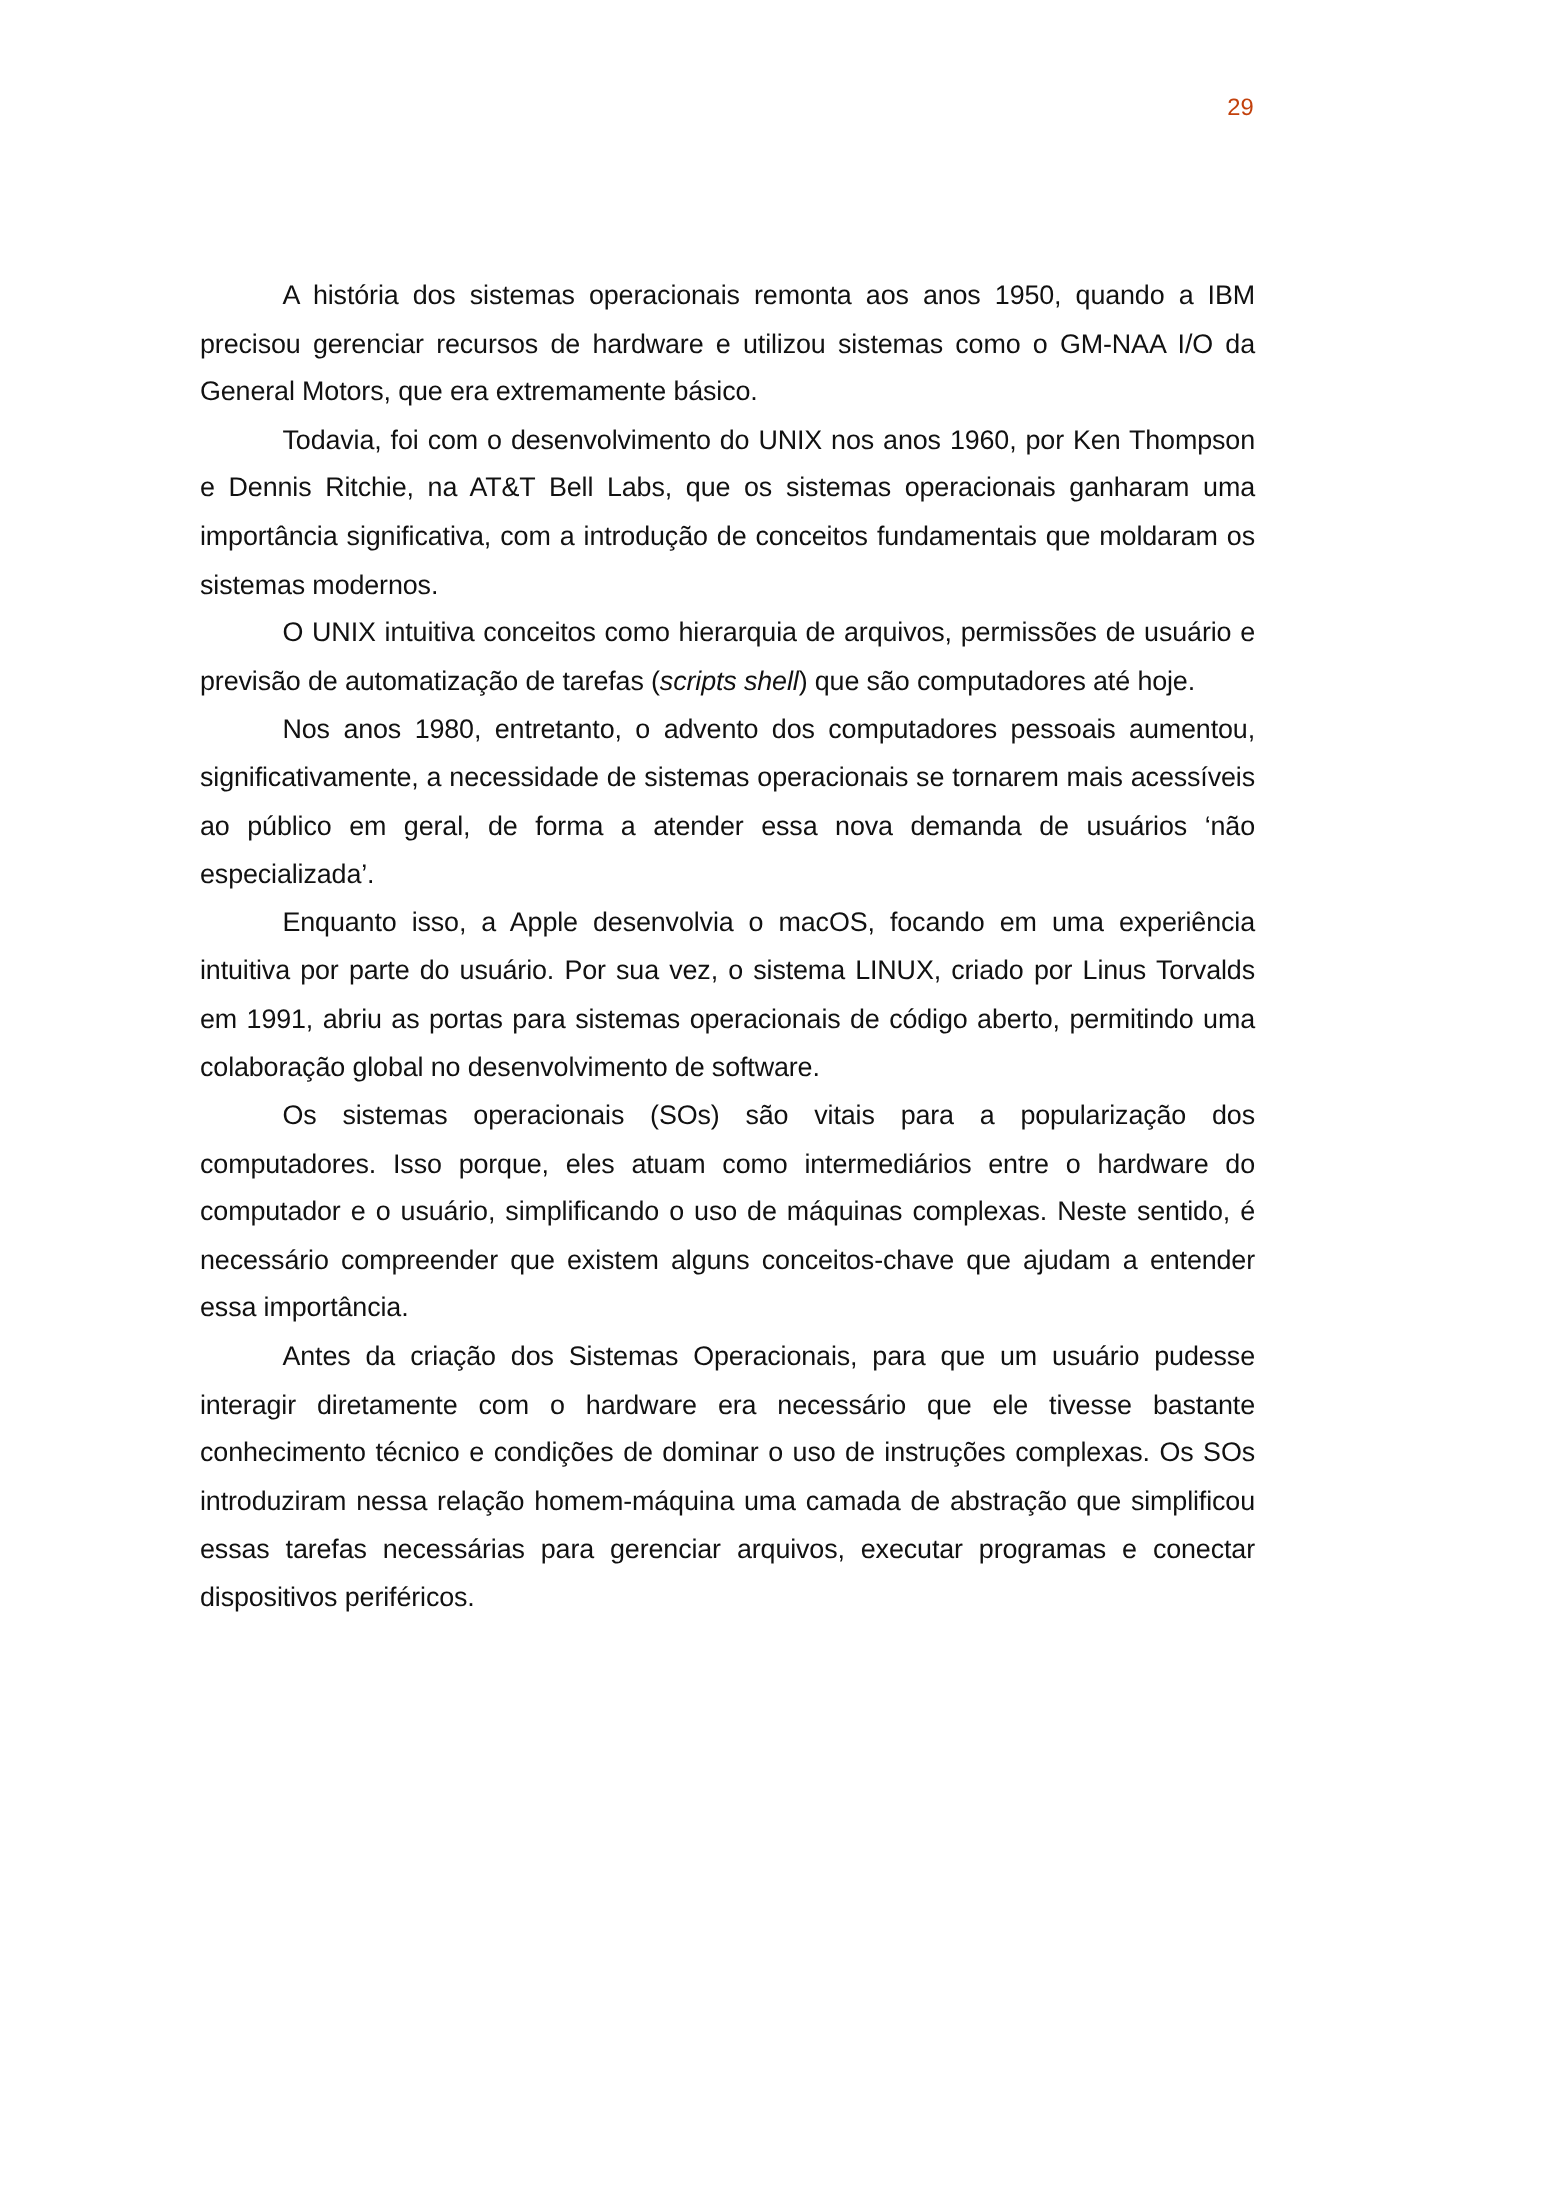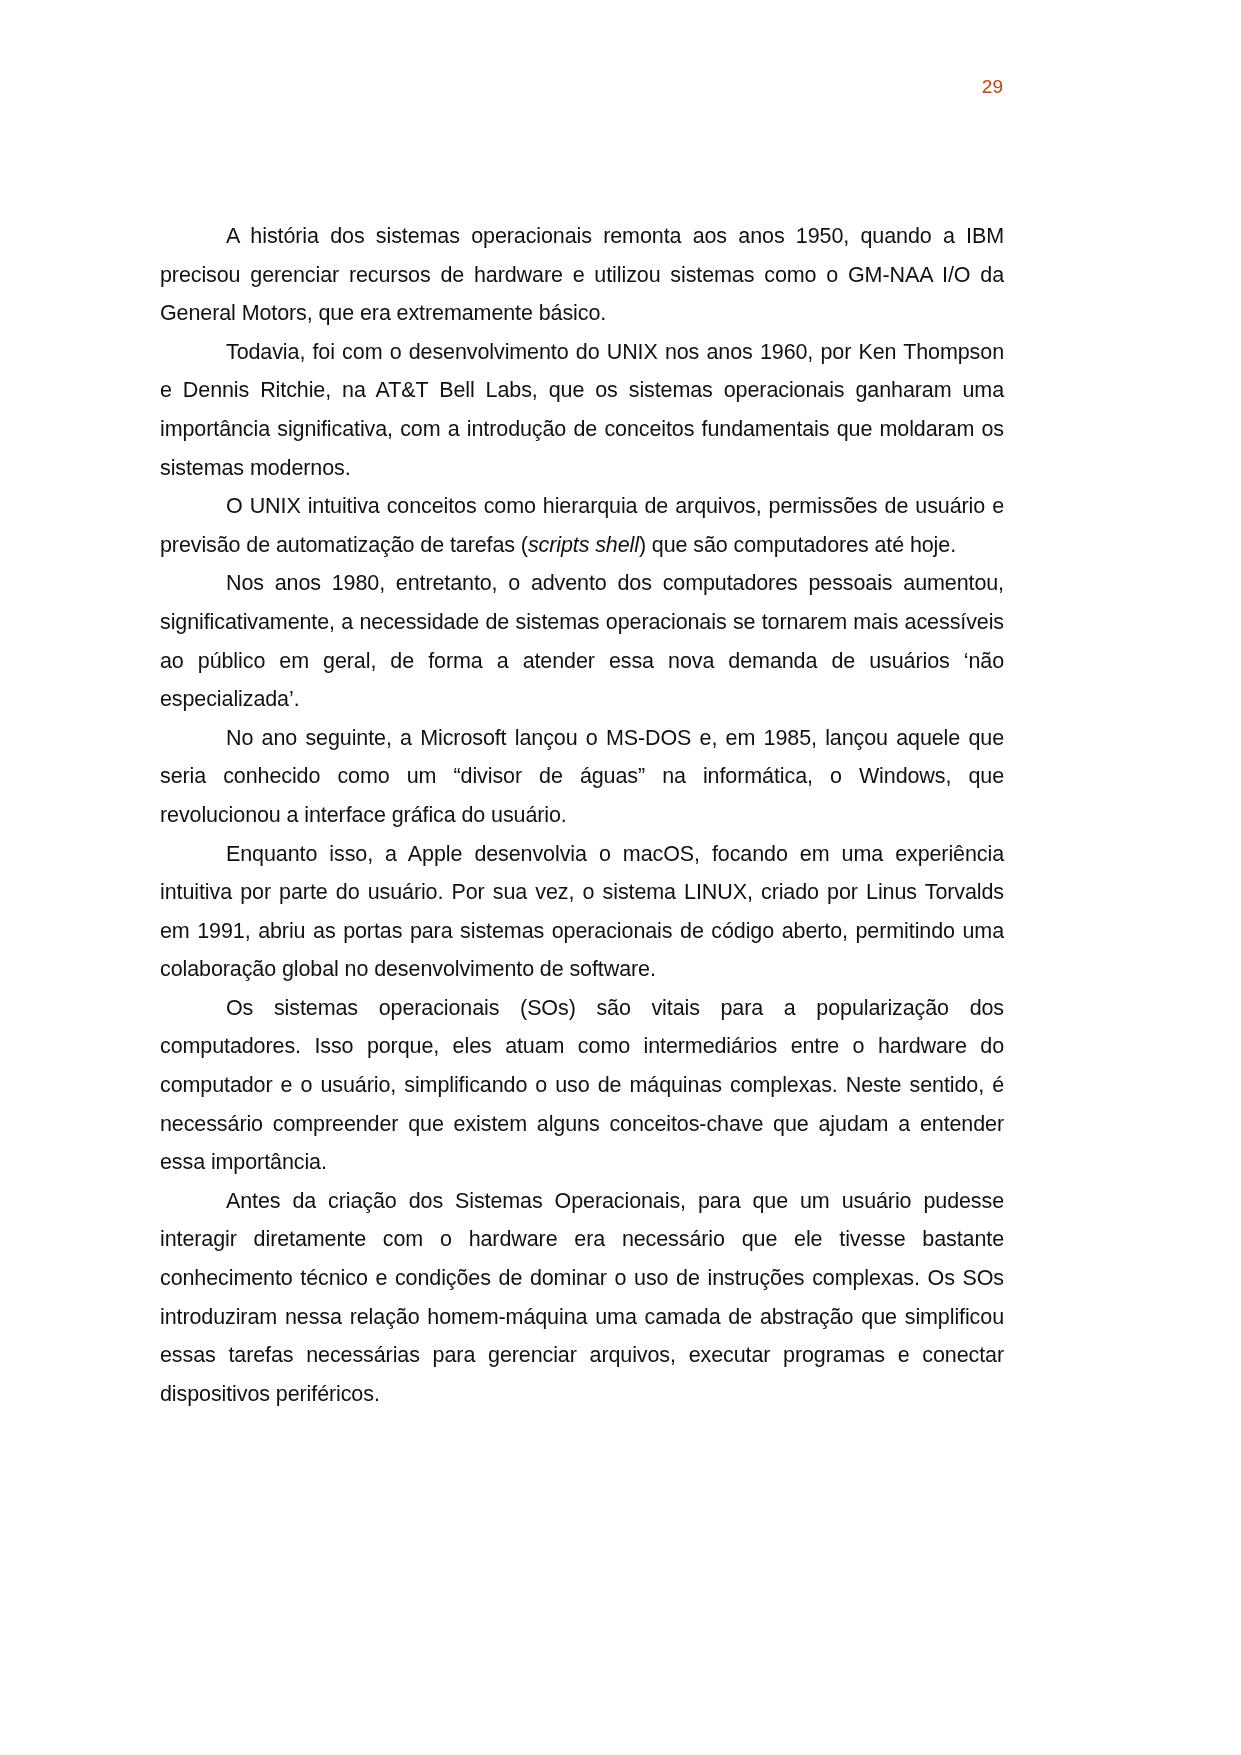--- a/index.html
+++ b/index.html
@@ -57,23 +57,20 @@
   <p class="para">
     <span>Todavia, foi com o desenvolvimento do UNIX nos anos 1960, por Ken Thompson e Dennis Ritchie, na AT&amp;T Bell Labs, que os sistemas operacionais ganharam uma importância significativa, com a introdução de conceitos fundamentais que moldaram os sistemas modernos.</span>
   </p>
   <p class="para">
     <span>O UNIX intuitiva conceitos como hierarquia de arquivos, permissões de usuário e previsão de automatização de tarefas (</span><span class="em">scripts shell</span><span>) que são computadores até hoje.</span>
   </p>
   <p class="para">
     <span>Nos anos 1980, entretanto, o advento dos computadores pessoais aumentou, significativamente, a necessidade de sistemas operacionais se tornarem mais acessíveis ao público em geral, de forma a atender essa nova demanda de usuários ‘não especializada’.</span>
   </p>
   <p class="para">
-    <span>No ano seguinte, a Microsoft lançou o MS-DOS e, em 1985, lançou aquele que seria conhecido como um “divisor de águas” na informática, o Windows, que revolucionou a interface gráfica do usuário.</span>
-  </p>
-  <p class="para">
     <span>Enquanto isso, a Apple desenvolvia o macOS, focando em uma experiência intuitiva por parte do usuário. Por sua vez, o sistema LINUX, criado por Linus Torvalds em 1991, abriu as portas para sistemas operacionais de código aberto, permitindo uma colaboração global no desenvolvimento de software.</span>
   </p>
   <p class="para">
     <span>Os sistemas operacionais (SOs) são vitais para a popularização dos computadores. Isso porque, eles atuam como intermediários entre o hardware do computador e o usuário, simplificando o uso de máquinas complexas. Neste sentido, é necessário compreender que existem alguns conceitos-chave que ajudam a entender essa importância.</span>
   </p>
   <p class="para">
     <span>Antes da criação dos Sistemas Operacionais, para que um usuário pudesse interagir diretamente com o hardware era necessário que ele tivesse bastante conhecimento técnico e condições de dominar o uso de instruções complexas. Os SOs introduziram nessa relação homem-máquina uma camada de abstração que simplificou essas tarefas necessárias para gerenciar arquivos, executar programas e conectar dispositivos periféricos.</span>
   </p>
 </div>
 

